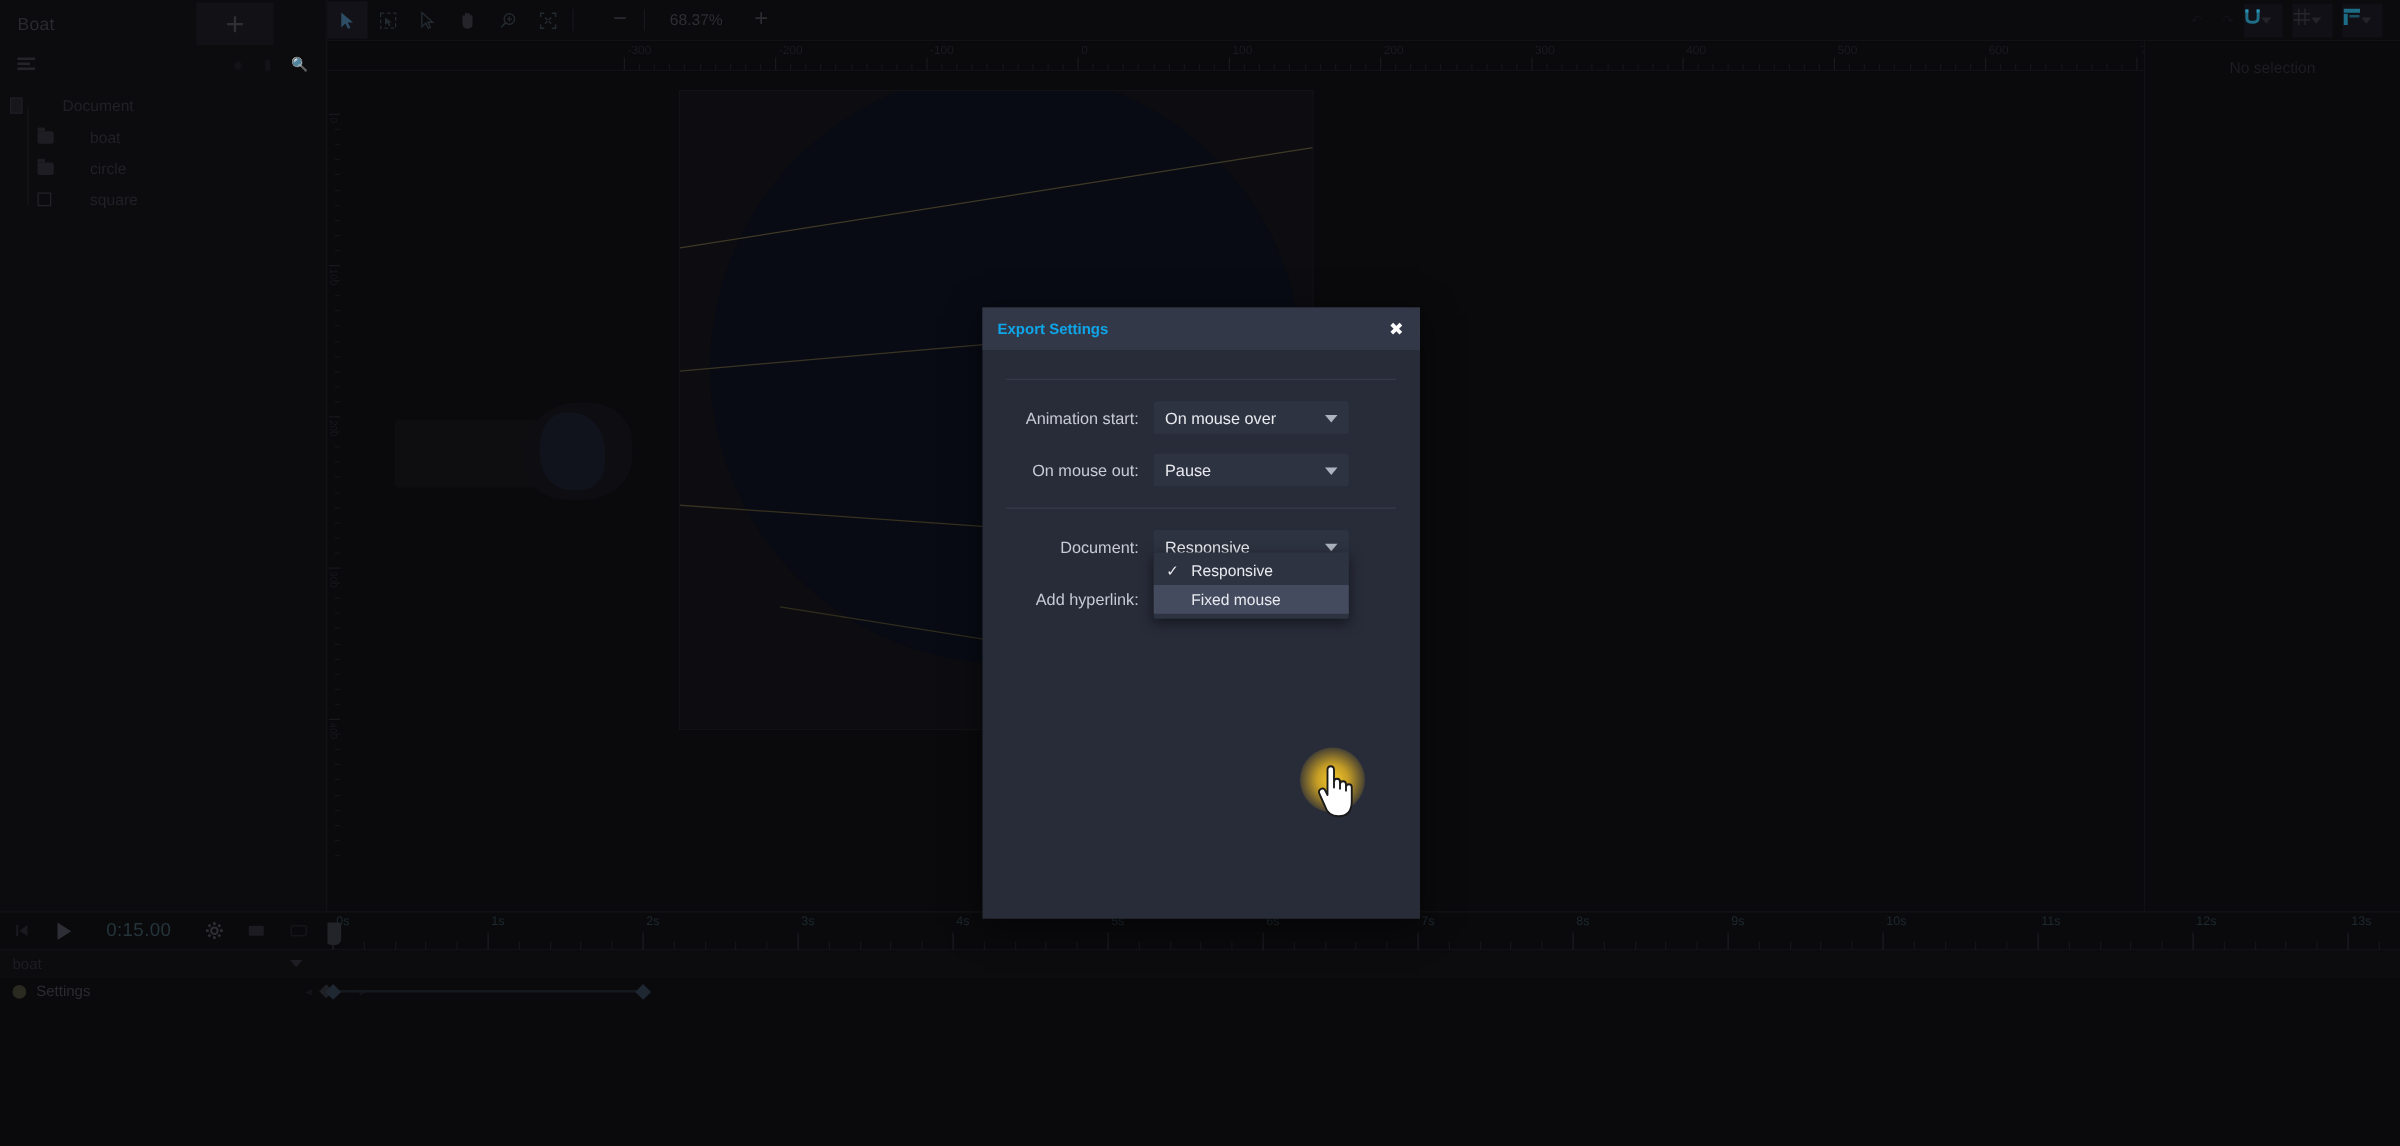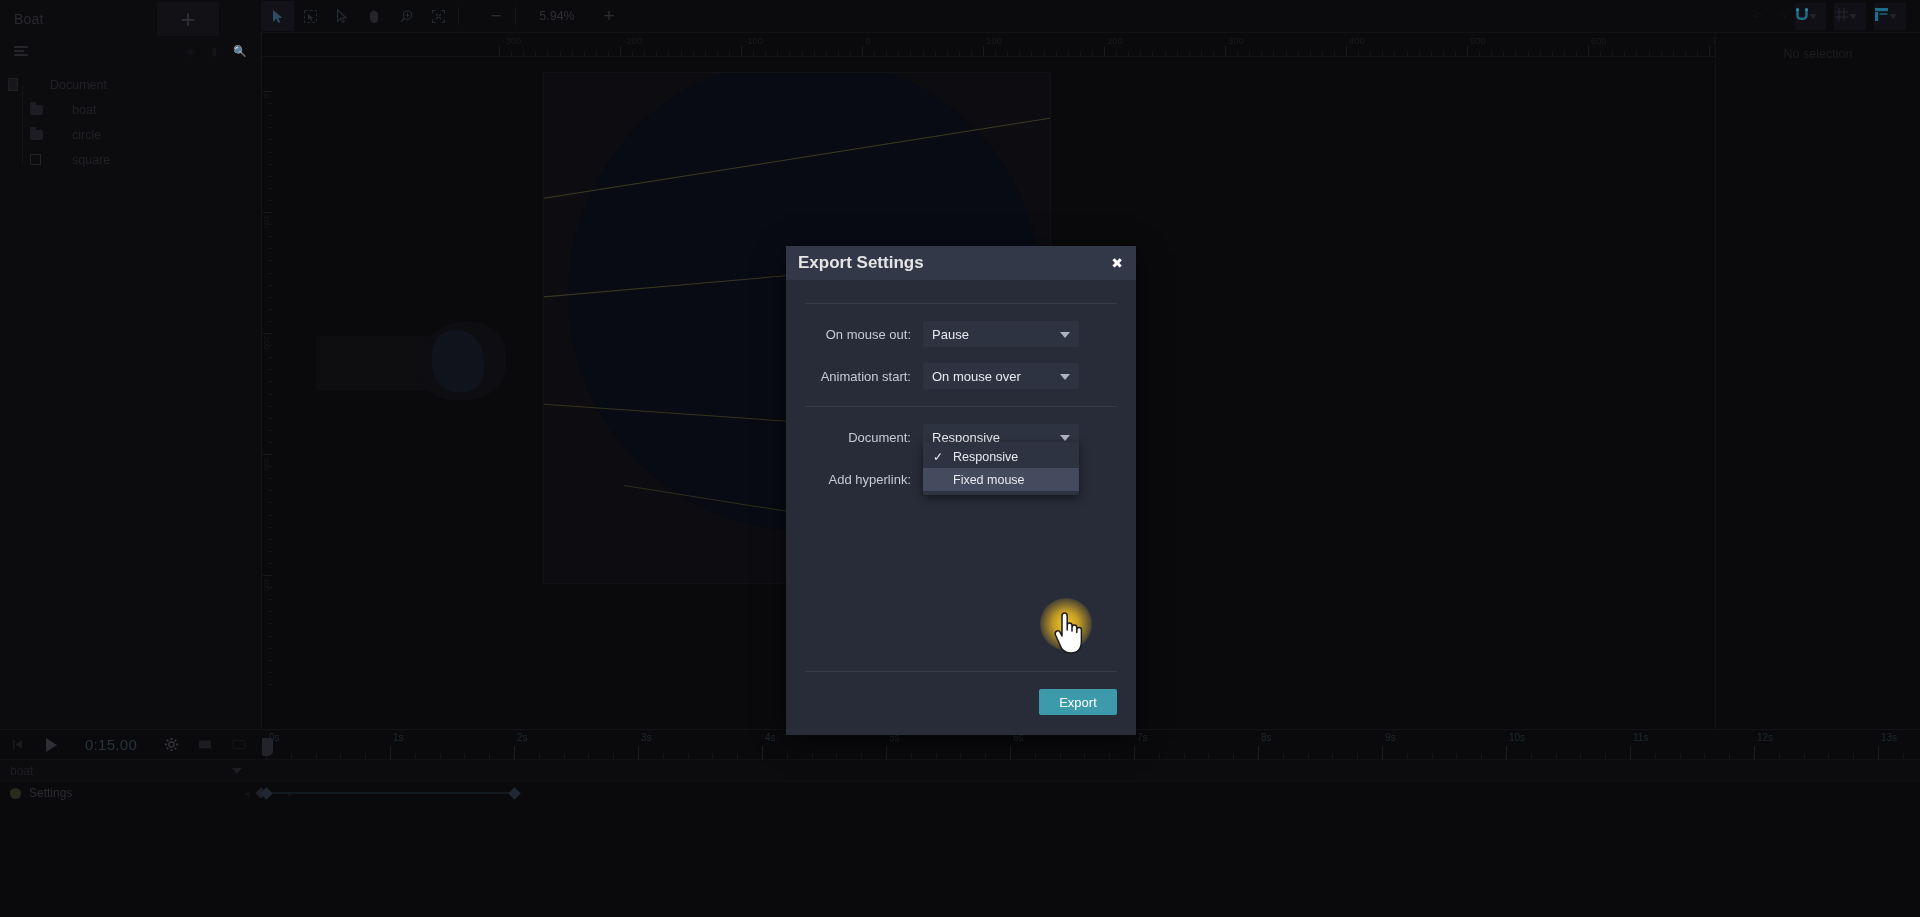--- a/index.html
+++ b/index.html
@@ -170,21 +170,21 @@
   
   .dialog {
     position: absolute; left: 786px; top: 246px; width: 350px; height: 489px;
     background: #282c39; box-shadow: 0 6px 26px rgba(0,0,0,.55);
     z-index: 50;
   }
   .dlg-head {
     height: 34px; background: #323848; display: flex; align-items: center;
     padding: 0 12px; position: relative;
   }
-  .dlg-title { color: #e5e5e5; font-size: 17px; font-weight: bold; }
+  .dlg-title { color: #0ea5e9; font-size: 12px; font-weight: bold; }
   .dlg-close {
     position: absolute; right: 10px; top: 8px; width: 18px; height: 18px;
     color: #ffffff; font-size: 14px; line-height: 18px; text-align: center;
   }
   .dlg-body { padding: 14px 17px 0 17px; }
   .frow { display: flex; align-items: center; height: 42px; position: relative; }
   .flabel { width: 120px; text-align: right; padding-right: 12px;
     color: #c8cbd4; font-size: 13px; }
   .fsel {
     position: relative; width: 156px; height: 26px; background: #2e3341;
@@ -311,21 +311,21 @@
     <div class="tool">
       <svg width="15" height="15" viewBox="0 0 15 15" stroke="#232a30" stroke-width="1.2" fill="none">
         <path d="M1.5 4.5 L1.5 1.5 L4.5 1.5 M10.5 1.5 L13.5 1.5 L13.5 4.5 M13.5 10.5 L13.5 13.5 L10.5 13.5 M4.5 13.5 L1.5 13.5 L1.5 10.5"></path>
         <path d="M5 5 L7 7 M10 5 L8 7 M5 10 L7 8 M10 10 L8 8"></path>
       </svg>
     </div>
     <div class="tb-sep"></div>
     <div class="zoom-grp">
       <div class="zoom-btn">−</div>
       <div class="tb-sep"></div>
-      <div class="zoom-val">5.94%</div>
+      <div class="zoom-val">68.37%</div>
       <div class="zoom-btn">+</div>
     </div>
 
     <div class="tb-right">
       <span class="sb-mini">↶</span>
       <span class="sb-mini">↷</span>
       <div class="chip-box">
         <span class="ic">
           <svg width="14" height="15" viewBox="0 0 14 15">
               <path d="M2.5 1.5 L2.5 8.5 Q2.5 11.8 7 11.8 Q11.5 11.8 11.5 8.5 L11.5 1.5" fill="none" stroke="#1f6d87" stroke-width="2.4"></path>
@@ -689,31 +689,31 @@
       <span class="dlg-title">Export Settings</span>
       <span class="dlg-close">✖</span>
     </div>
     <div class="dlg-body">
 
 
 
       <div class="divider"></div>
 
       <div class="frow">
+        <span class="flabel">Animation start:</span>
+        <span class="fsel">
+          <span>On mouse over</span>
+          <span class="caret"></span>
+        </span>
+      </div>
+
+      <div class="frow">
         <span class="flabel">On mouse out:</span>
         <span class="fsel">
           <span>Pause</span>
-          <span class="caret"></span>
-        </span>
-      </div>
-
-      <div class="frow">
-        <span class="flabel">Animation start:</span>
-        <span class="fsel">
-          <span>On mouse over</span>
           <span class="caret"></span>
         </span>
       </div>
 
       <div class="divider"></div>
 
       <div class="frow">
         <span class="flabel">Document:</span>
         <span class="fsel">
           <span>Responsive</span>
@@ -730,24 +730,20 @@
           </div>
         </div>
       </div>
 
       <div class="frow">
         <span class="flabel">Add hyperlink:</span>
       </div>
 
     </div>
 
-    <div class="dlg-foot">
-      <div class="foot-div"></div>
-      <div class="export-btn">Export</div>
-    </div>
   </div>
 
   <div class="click-glow"></div>
   <div class="cursor-hand">
     <svg width="34" height="44" viewBox="0 0 34 44">
       <path d="M10 4 Q10 1 12.6 1 Q15.2 1 15.2 4 L15.2 18 L15.2 13.5 Q15.2 11 17.6 11 Q20 11 20 13.5 L20 19 L20 15.5 Q20 13 22.4 13 Q24.8 13 24.8 15.5 L24.8 20.5 L24.8 17.8 Q24.8 15.4 27.1 15.4 Q29.4 15.4 29.4 17.8 L29.4 29 Q29.4 41 18.8 41 Q10.5 41 8 33 L3.5 23 Q2.4 20.4 4.7 19.2 Q7 18 8.2 20.4 L10 24 Z" fill="#ffffff" stroke="#1a1a1a" stroke-width="1.5" stroke-linejoin="round"></path>
     </svg>
   </div>
 
 </div>

